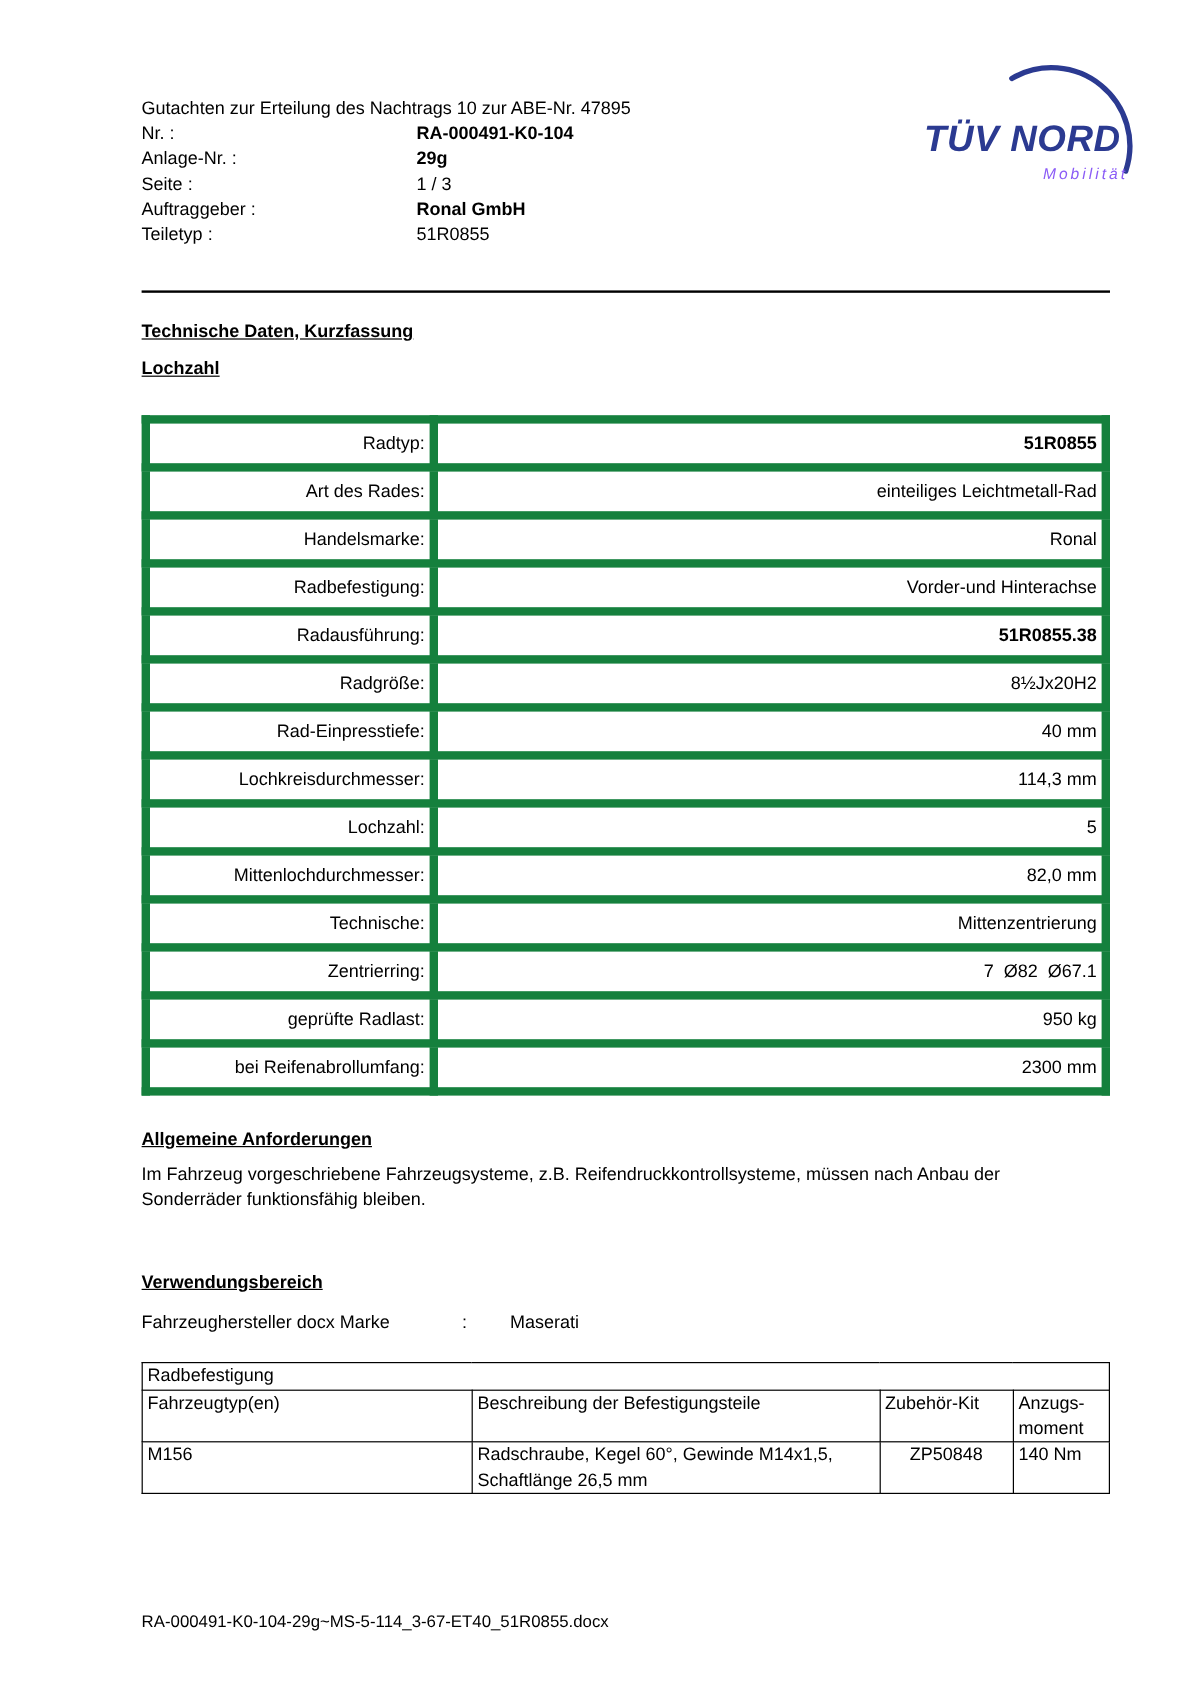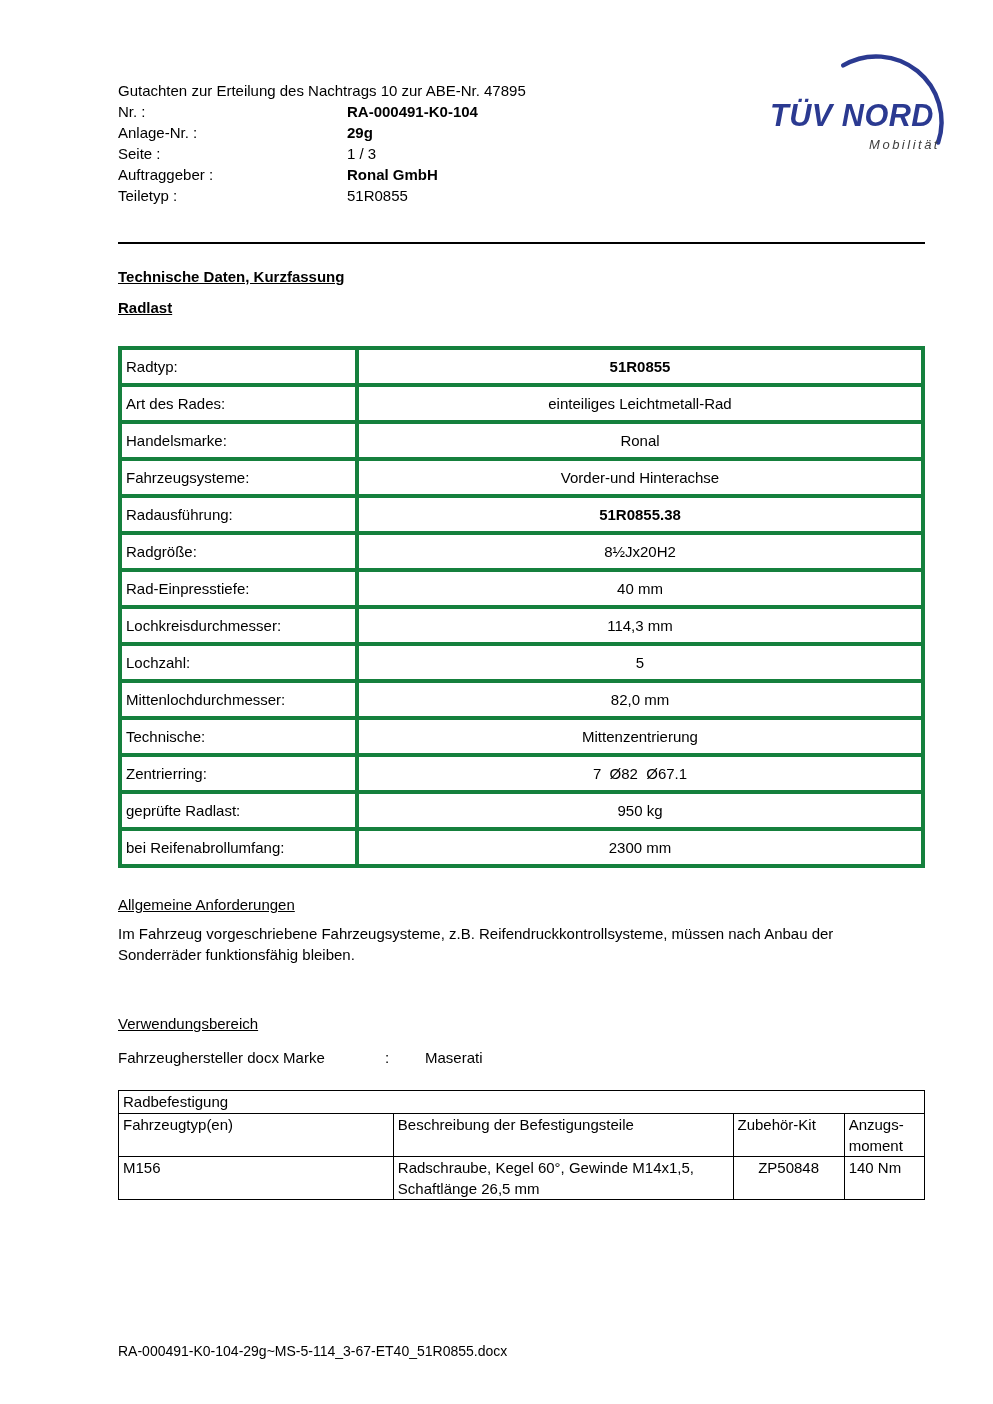--- a/index.html
+++ b/index.html
@@ -16,30 +16,30 @@
   
   .hdr{position:relative;}
   .hdr-title{white-space:nowrap;}
   .hf-row{display:flex;}
   .hf-label{width:229px;flex:0 0 229px;}
   .hf-value{flex:1;}
   .b{font-weight:bold;}
   
   .logo{position:absolute;left:770px;top:52px;width:178px;}
   .logo-svg{width:178px;height:104px;display:block;}
-  .mobilitaet{font-style:italic;letter-spacing:2.5px;font-size:13px;color:#404040;text-align:right;margin:-22px 8px 0 0;}
+  .mobilitaet{font-style:italic;letter-spacing:2.5px;font-size:13px;color:#8b5cf6;text-align:right;margin:-22px 8px 0 0;}
   
   .rule{border:none;border-top:2px solid #000;margin:36px 0 0 0;}
   
   .h-main{font-weight:bold;text-decoration:underline;margin-top:22px;}
   .h-sub{font-weight:bold;text-decoration:underline;margin-top:10px;}
-  .h-sec{font-weight:normal;text-decoration:underline;}
+  .h-sec{font-weight:bold;text-decoration:underline;}
   
   .rd{width:100%;border-collapse:collapse;margin-top:28px;}
-  .rd td{border:4px solid #15803d;padding:6px 4px;vertical-align:middle;}
+  .rd td{border:7px solid #15803d;padding:6px 4px;vertical-align:middle;text-align:right;}
   .rd-label{width:225px;text-align:left;}
   .rd-value{text-align:center;white-space:pre-wrap;}
   
   .sec-allg{margin-top:26px;}
   .para{margin-top:8px;width:783px;}
   
   .sec-verw{margin-top:48px;}
   .marke-line{margin-top:13px;display:flex;}
   .marke-label{width:267px;flex:0 0 267px;}
   .marke-sep{width:40px;flex:0 0 40px;}
@@ -90,38 +90,38 @@
     <svg class="logo-svg" viewBox="0 0 180 104">
       <path d="M 74 13 A 66 66 0 0 1 170 91" fill="none" stroke-width="4.5" stroke-linecap="round" stroke="#2b3a91"></path>
       <text x="0" y="74" font-size="31" font-weight="bold" font-style="italic" font-family="Liberation Sans, sans-serif" letter-spacing="0.5" fill="#2b3a91">TÜV NORD</text>
     </svg>
     <div class="mobilitaet">Mobilität</div>
   </div>
 
   <hr class="rule">
 
   <div class="h-main">Technische Daten, Kurzfassung</div>
-  <div class="h-sub">Radlast</div>
+  <div class="h-sub">Lochzahl</div>
 
   <table class="rd">
     <tbody>
         <tr>
           <td class="rd-label">Radtyp:</td>
           <td class="rd-value b">51R0855</td>
         </tr>
         <tr>
           <td class="rd-label">Art des Rades:</td>
           <td class="rd-value">einteiliges Leichtmetall-Rad</td>
         </tr>
         <tr>
           <td class="rd-label">Handelsmarke:</td>
           <td class="rd-value">Ronal</td>
         </tr>
         <tr>
-          <td class="rd-label">Fahrzeugsysteme:</td>
+          <td class="rd-label">Radbefestigung:</td>
           <td class="rd-value">Vorder-und Hinterachse</td>
         </tr>
         <tr>
           <td class="rd-label">Radausführung:</td>
           <td class="rd-value b">51R0855.38</td>
         </tr>
         <tr>
           <td class="rd-label">Radgröße:</td>
           <td class="rd-value">8½Jx20H2</td>
         </tr>

